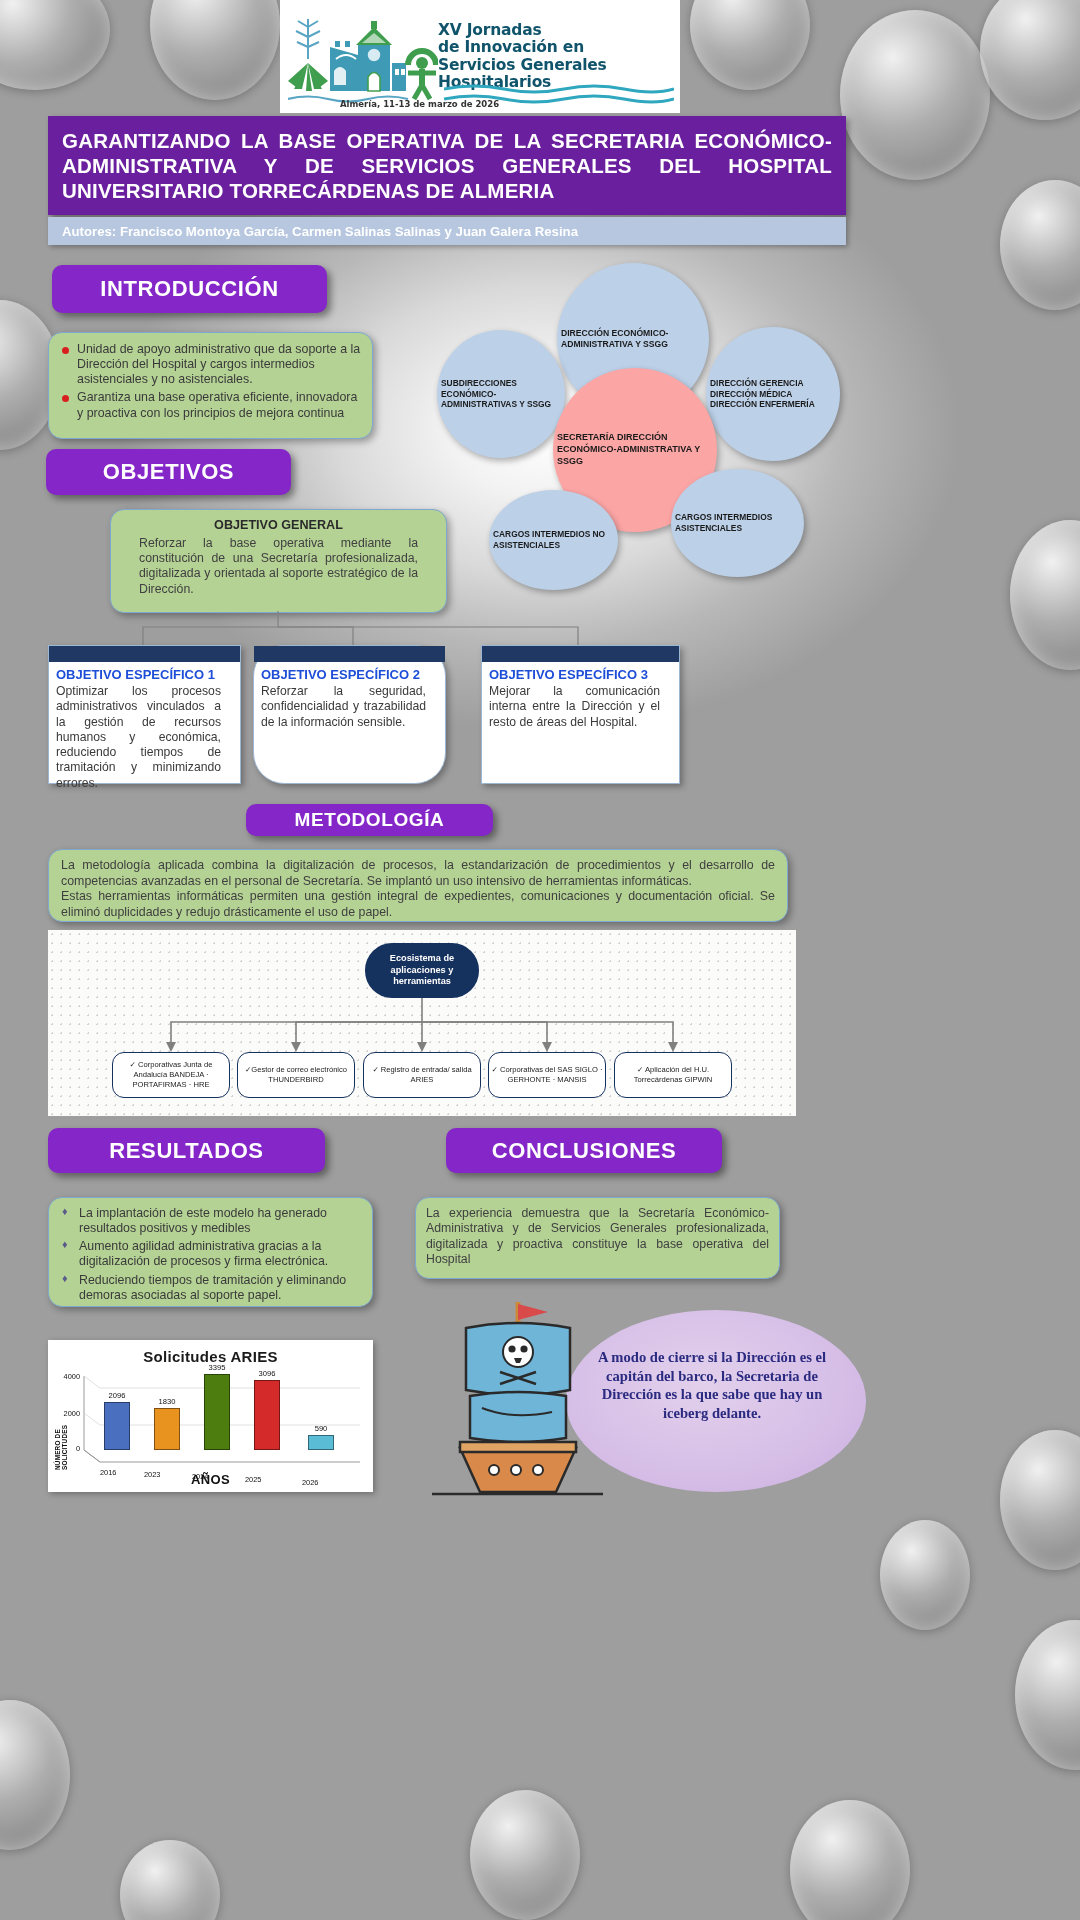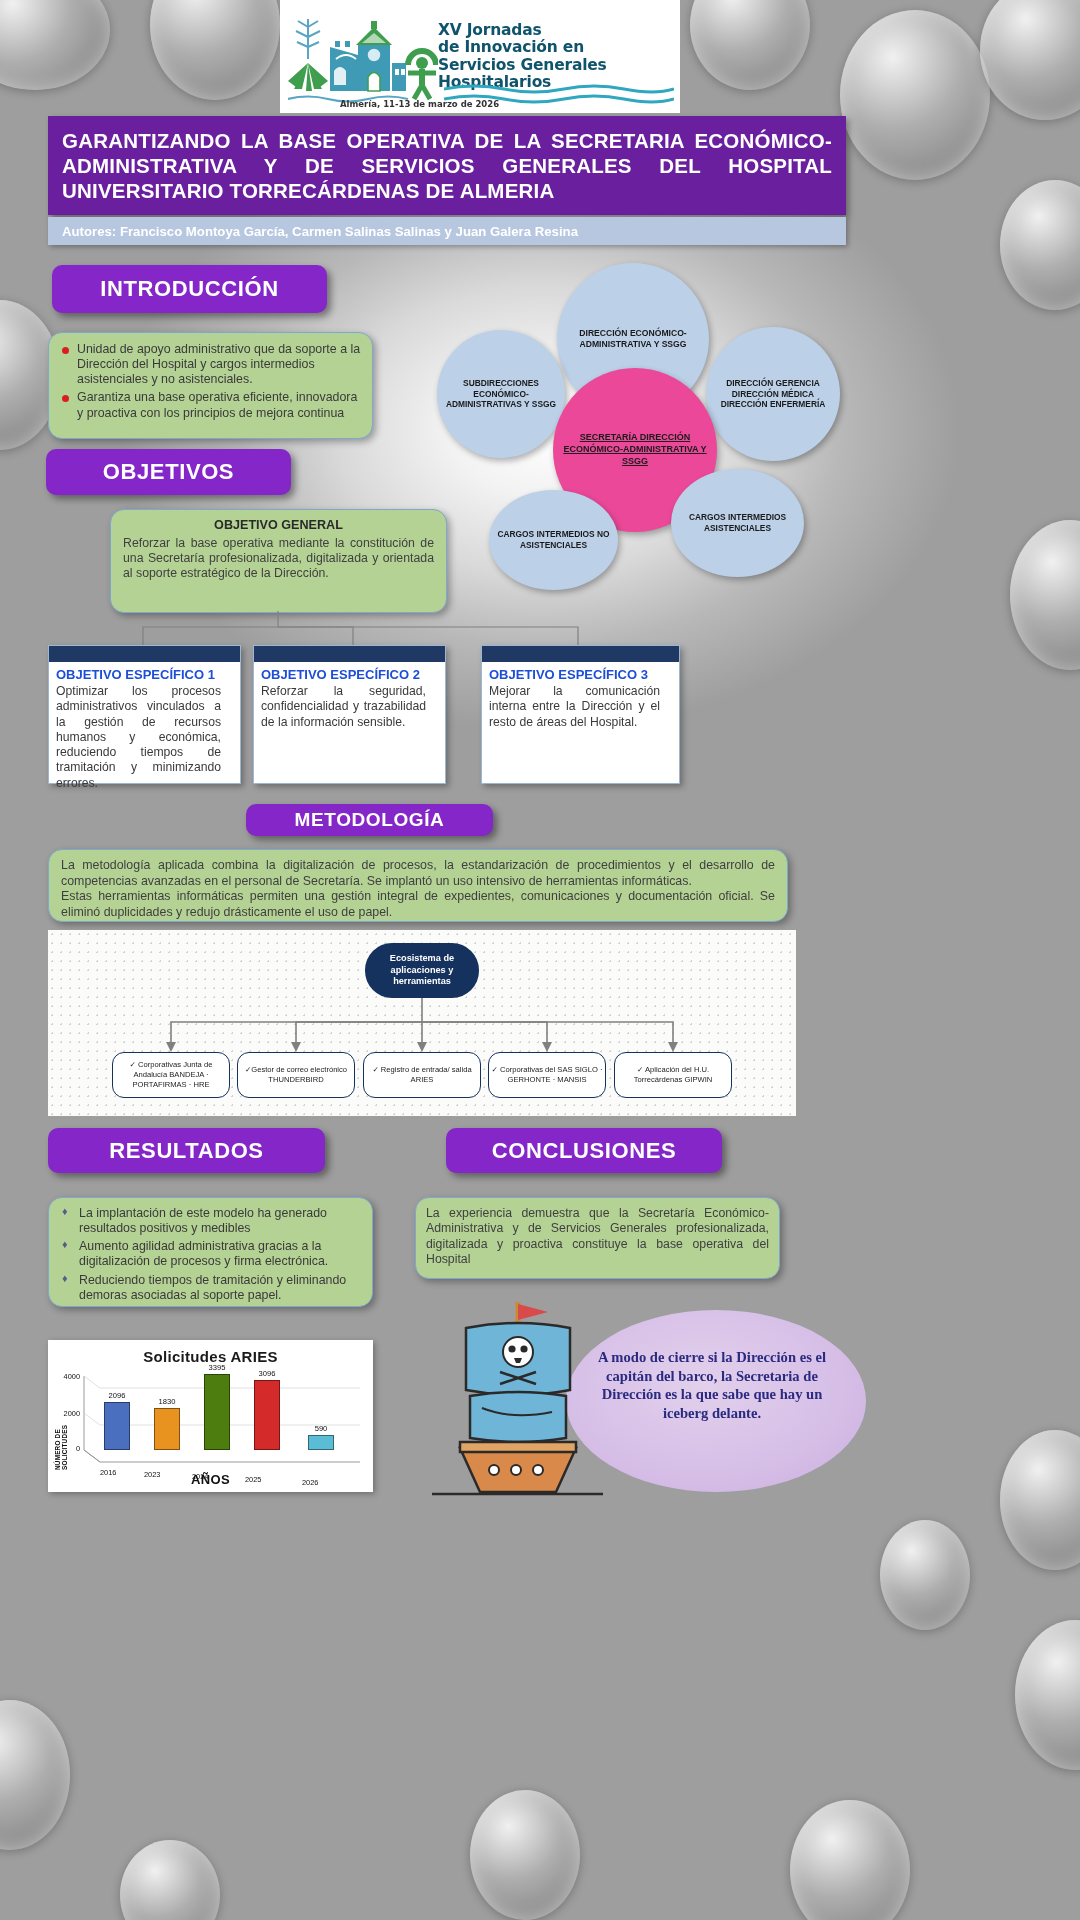--- a/index.html
+++ b/index.html
@@ -51,27 +51,27 @@
   ul.bul { list-style:none; }
   ul.bul li { position:relative; padding-left:20px; font-size:12.4px; line-height:1.22;
     margin-bottom:3px; color:#3a3a3a; }
   ul.bul li:before { content:""; position:absolute; left:5px; top:5px; width:7px; height:7px;
     border-radius:50%; background:#d81f1f; }
   ul.dia li:before { content:"\2666"; background:none; color:#5a5a8a; font-size:11px;
     left:3px; top:-1px; width:auto; height:auto; border-radius:0;}
 
   
   .circ { position:absolute; border-radius:50%; display:flex; align-items:center;
-    justify-content:center; text-align:center; font-weight:bold; color:#1a1a1a;
+    justify-content:center; text-align:left; font-weight:bold; color:#1a1a1a;
     box-shadow:2px 3px 6px rgba(0,0,0,.3); padding:4px; }
   .c-light { background:#bcd0e8; }
-  .c-mid { background:#ec4899;text-decoration:underline; }
-
-  
-  .obj-gen { left:110px; top:509px; width:337px; height:104px; padding:8px 12px;
+  .c-mid { background:#fca5a5; }
+
+  
+  .obj-gen { left:110px; top:509px; width:337px; height:104px; padding:8px 28px;
     font-size:12.3px; line-height:1.25; text-align:justify; }
   .obj-gen b { display:block; text-align:center; margin-bottom:2px; font-size:12.6px; color:#2a2a2a;}
 
   
   .spec { position:absolute; background:#fff; border:1px solid #9bb7d4;
     box-shadow:3px 3px 6px rgba(0,0,0,.3); }
   .spec .cap { height:16px; background:#1f3864; }
   .spec .hd { font-size:13px; font-weight:bold; color:#1d4ed8; padding:5px 15px 2px 7px; }
   .spec .bd { font-size:12.2px; color:#3a3a3a; padding:0 19px 6px 7px; line-height:1.25;
     text-align:justify; }
@@ -232,21 +232,21 @@
     <path d="M230 0 L230 16 L95 16 L95 34" stroke="#808080" stroke-width="1.2" fill="none"></path>
     <path d="M230 16 L305 16 L305 34" stroke="#808080" stroke-width="1.2" fill="none"></path>
     <path d="M230 16 L530 16 L530 34" stroke="#808080" stroke-width="1.2" fill="none"></path>
   </svg>
 
   <div class="spec" style="left:48px;top:645px;width:193px;height:139px;">
     <div class="cap"></div>
     <div class="hd">OBJETIVO ESPECÍFICO 1</div>
     <div class="bd">Optimizar los procesos administrativos vinculados a la gestión de recursos humanos y económica, reduciendo tiempos de tramitación y minimizando errores.</div>
   </div>
-  <div class="spec" style="left:253px;top:645px;width:193px;height:139px;">
+  <div class="spec" style="left:253px;top:645px;width:193px;height:139px;border-radius:31px;">
     <div class="cap"></div>
     <div class="hd">OBJETIVO ESPECÍFICO 2</div>
     <div class="bd">Reforzar la seguridad, confidencialidad y trazabilidad de la información sensible.</div>
   </div>
   <div class="spec" style="left:481px;top:645px;width:199px;height:139px;">
     <div class="cap"></div>
     <div class="hd">OBJETIVO ESPECÍFICO 3</div>
     <div class="bd">Mejorar la comunicación interna entre la Dirección y el resto de áreas del Hospital.</div>
   </div>
 

